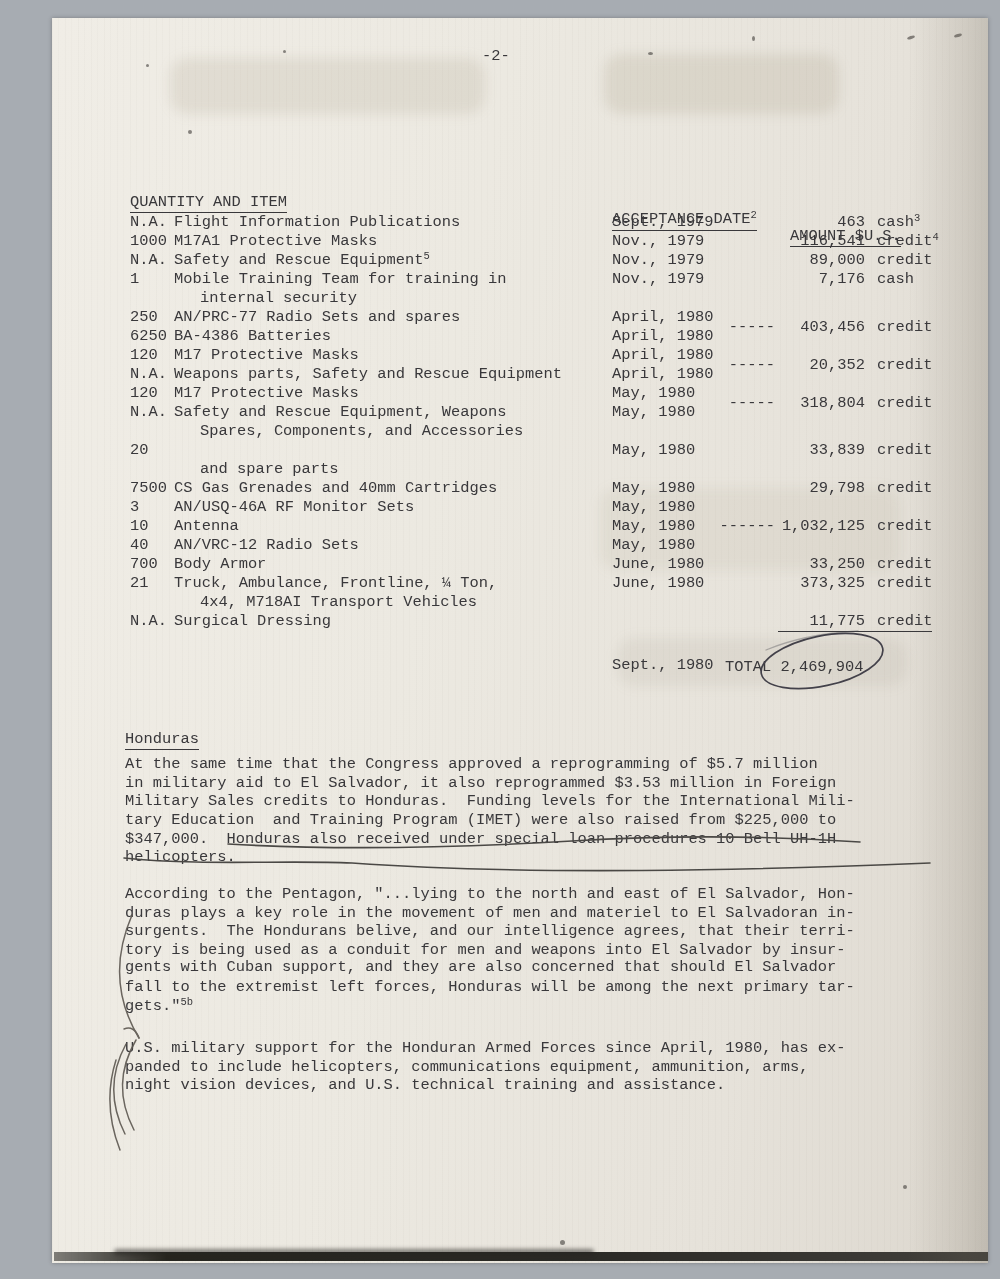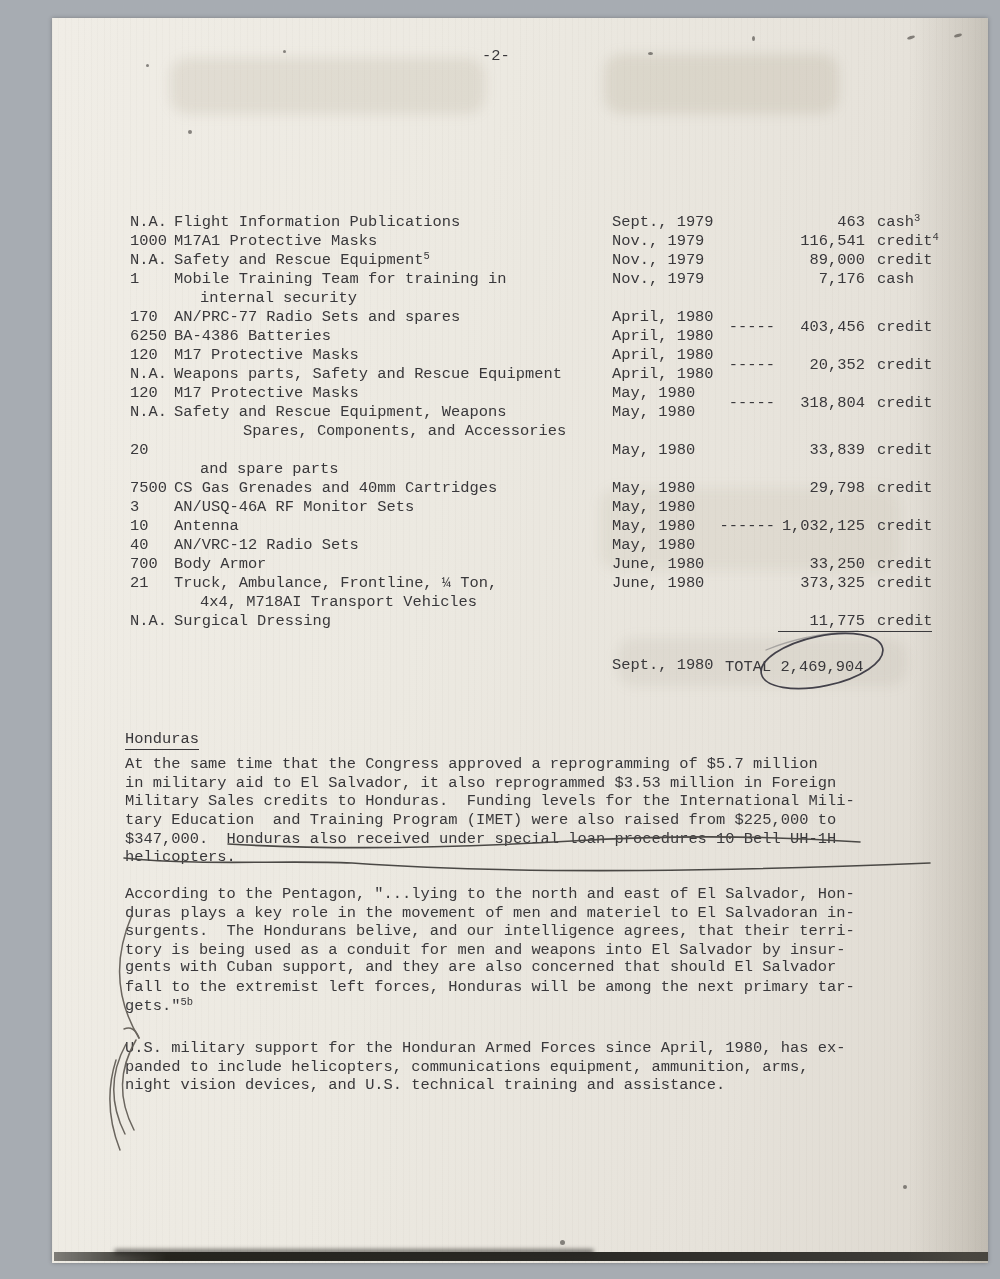--- a/index.html
+++ b/index.html
@@ -56,34 +56,39 @@
   <div class="ghost" style="left:118px;top:40px;width:315px;height:56px;background:rgba(148,134,108,.15);"></div>
   <div class="ghost" style="left:552px;top:36px;width:235px;height:60px;background:rgba(148,134,108,.17);"></div>
   <div class="ghost" style="left:548px;top:470px;width:300px;height:82px;background:rgba(140,128,105,.09);"></div>
   <div class="ghost" style="left:565px;top:620px;width:290px;height:48px;background:rgba(140,128,105,.10);"></div>
 
   <div class="tline" style="top:13px">
     <span style="left:430px">-2-</span>
   </div>
 
 
+  <div class="tline" style="top:159px">
+    <span class="ul" style="left:78px">QUANTITY AND ITEM</span>
+    <span class="ul" style="left:560px"><span style="position:static">ACCEPTANCE DATE</span><span class="fn" style="position:relative">2</span></span>
+    <span class="ul" style="left:738px">AMOUNT $U.S.</span>
+  </div>
 
   <div id="table-rows">
       <div class="tline" style="top: 196px;"><span style="left: 78px;">N.A.</span><span style="left: 122px;">Flight Information Publications</span><span style="left: 560px;">Sept., 1979</span><span style="right: 123px; top: 0px;">463</span><span style="left: 825px; top: 0px;">cash<span class="fn" style="position: relative;">3</span></span></div>
       <div class="tline" style="top: 215px;"><span style="left: 78px;">1000</span><span style="left: 122px;">M17A1 Protective Masks</span><span style="left: 560px;">Nov., 1979</span><span style="right: 123px; top: 0px;">116,541</span><span style="left: 825px; top: 0px;">credit<span class="fn" style="position: relative;">4</span></span></div>
       <div class="tline" style="top: 234px;"><span style="left: 78px;">N.A.</span><span style="left: 122px;">Safety and Rescue Equipment<span class="fn" style="position: relative;">5</span></span><span style="left: 560px;">Nov., 1979</span><span style="right: 123px; top: 0px;">89,000</span><span style="left: 825px; top: 0px;">credit</span></div>
       <div class="tline" style="top: 253px;"><span style="left: 78px;">1</span><span style="left: 122px;">Mobile Training Team for training in</span><span style="left: 560px;">Nov., 1979</span><span style="right: 123px; top: 0px;">7,176</span><span style="left: 825px; top: 0px;">cash</span></div>
       <div class="tline" style="top: 272px;"><span style="left: 148px;">internal security</span></div>
-      <div class="tline" style="top: 291px;"><span style="left: 78px;">170</span><span style="left: 122px;">AN/PRC-77 Radio Sets and spares</span><span style="left: 560px;">April, 1980</span></div>
+      <div class="tline" style="top: 291px;"><span style="left: 78px;">250</span><span style="left: 122px;">AN/PRC-77 Radio Sets and spares</span><span style="left: 560px;">April, 1980</span></div>
       <div class="tline" style="top: 310px;"><span style="left: 78px;">6250</span><span style="left: 122px;">BA-4386 Batteries</span><span style="left: 560px;">April, 1980</span><span style="right: 213px; top: -9.5px;">-----</span><span style="right: 123px; top: -9.5px;">403,456</span><span style="left: 825px; top: -9.5px;">credit</span></div>
       <div class="tline" style="top: 329px;"><span style="left: 78px;">120</span><span style="left: 122px;">M17 Protective Masks</span><span style="left: 560px;">April, 1980</span></div>
       <div class="tline" style="top: 348px;"><span style="left: 78px;">N.A.</span><span style="left: 122px;">Weapons parts, Safety and Rescue Equipment</span><span style="left: 560px;">April, 1980</span><span style="right: 213px; top: -9.5px;">-----</span><span style="right: 123px; top: -9.5px;">20,352</span><span style="left: 825px; top: -9.5px;">credit</span></div>
       <div class="tline" style="top: 367px;"><span style="left: 78px;">120</span><span style="left: 122px;">M17 Protective Masks</span><span style="left: 560px;">May, 1980</span></div>
       <div class="tline" style="top: 386px;"><span style="left: 78px;">N.A.</span><span style="left: 122px;">Safety and Rescue Equipment, Weapons</span><span style="left: 560px;">May, 1980</span><span style="right: 213px; top: -9.5px;">-----</span><span style="right: 123px; top: -9.5px;">318,804</span><span style="left: 825px; top: -9.5px;">credit</span></div>
-      <div class="tline" style="top: 405px;"><span style="left: 148px; margin-left: 43px;">Spares, Components, and Accessories</span></div>
+      <div class="tline" style="top: 405px;"><span style="left: 148px;">Spares, Components, and Accessories</span></div>
       <div class="tline" style="top: 424px;"><span style="left: 78px;">20</span><span style="left: 560px;">May, 1980</span><span style="right: 123px; top: 0px;">33,839</span><span style="left: 825px; top: 0px;">credit</span></div>
       <div class="tline" style="top: 443px;"><span style="left: 148px;">and spare parts</span></div>
       <div class="tline" style="top: 462px;"><span style="left: 78px;">7500</span><span style="left: 122px;">CS Gas Grenades and 40mm Cartridges</span><span style="left: 560px;">May, 1980</span><span style="right: 123px; top: 0px;">29,798</span><span style="left: 825px; top: 0px;">credit</span></div>
       <div class="tline" style="top: 481px;"><span style="left: 78px;">3</span><span style="left: 122px;">AN/USQ-46A RF Monitor Sets</span><span style="left: 560px;">May, 1980</span></div>
       <div class="tline" style="top: 500px;"><span style="left: 78px;">10</span><span style="left: 122px;">Antenna</span><span style="left: 560px;">May, 1980</span><span style="right: 213px; top: 0px;">------</span><span style="right: 123px; top: 0px;">1,032,125</span><span style="left: 825px; top: 0px;">credit</span></div>
       <div class="tline" style="top: 519px;"><span style="left: 78px;">40</span><span style="left: 122px;">AN/VRC-12 Radio Sets</span><span style="left: 560px;">May, 1980</span></div>
       <div class="tline" style="top: 538px;"><span style="left: 78px;">700</span><span style="left: 122px;">Body Armor</span><span style="left: 560px;">June, 1980</span><span style="right: 123px; top: 0px;">33,250</span><span style="left: 825px; top: 0px;">credit</span></div>
       <div class="tline" style="top: 557px;"><span style="left: 78px;">21</span><span style="left: 122px;">Truck, Ambulance, Frontline, ¼ Ton,</span><span style="left: 560px;">June, 1980</span><span style="right: 123px; top: 0px;">373,325</span><span style="left: 825px; top: 0px;">credit</span></div>
       <div class="tline" style="top: 576px; text-align: right;"><span style="left: 148px;">4x4, M718AI Transport Vehicles</span></div>
       <div class="tline" style="top: 595px;"><span style="left: 78px;">N.A.</span><span style="left: 122px;">Surgical Dressing</span><span style="left: 560px; margin-top: 44px;">Sept., 1980</span><span style="right: 123px; top: 0px;">11,775</span><span style="left: 825px; top: 0px;">credit</span></div>

